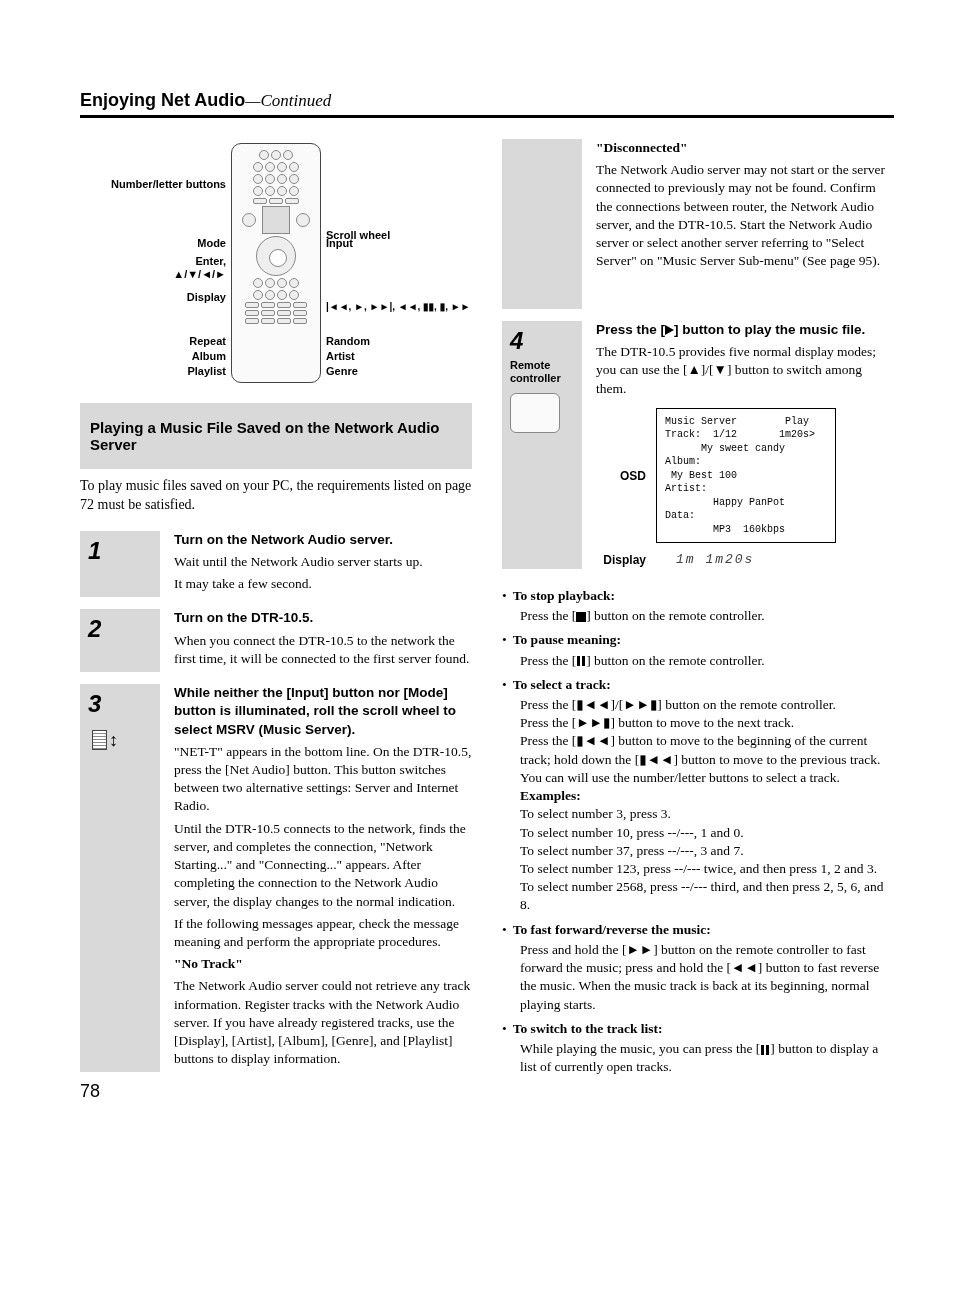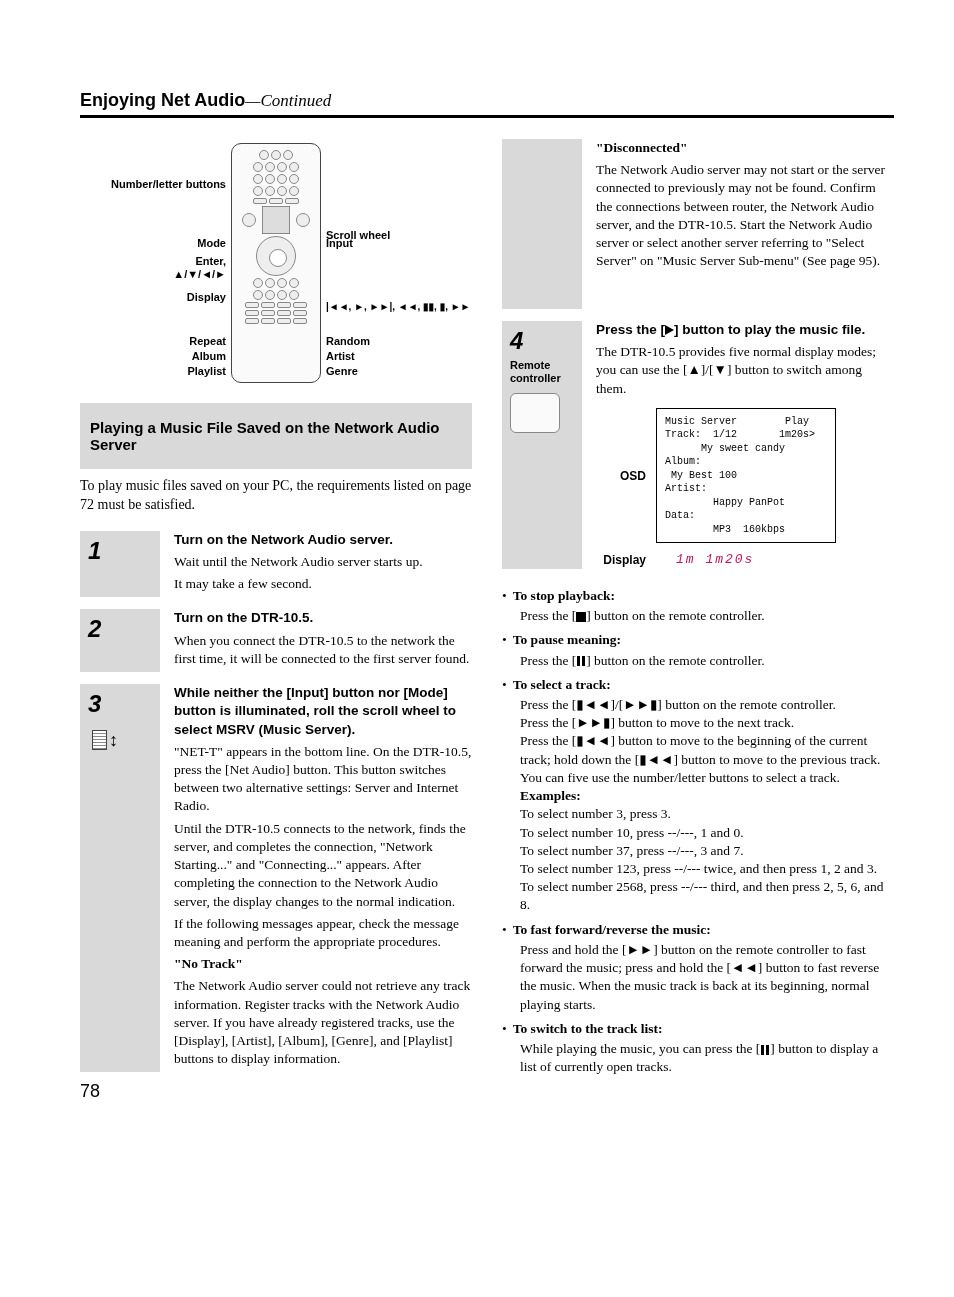--- a/index.html
+++ b/index.html
@@ -112,21 +112,21 @@
     font-family: "Courier New", monospace;
     font-size: 10px;
     line-height: 1.35;
     white-space: pre;
   }
   .display-row { display:flex; gap:10px; align-items:center; margin-top:8px; }
   .display-val {
     font-family: "Courier New", monospace;
     font-size: 13px;
     font-style: italic;
-    color:#be185d;
+    color:#404040;
     letter-spacing: 2px;
     margin-left: 20px;
   }
   .bullets { margin-top: 12px; font-size:13.5px; line-height:1.35; }
   .bullet-item { display:flex; gap:6px; margin-bottom: 2px; }
   .bullet-dot { flex-shrink:0; }
   .bullet-head { font-weight:bold; }
   .bullet-body { padding-left: 18px; margin-bottom:6px; }
   .icon-sq { display:inline-block; width:10px; height:10px; background:#000; vertical-align:middle; }
   .icon-pause { display:inline-block; width:10px; height:10px; vertical-align:middle; position:relative; }
@@ -350,21 +350,21 @@
         </div>
 
         <div class="bullet-item">
           <span class="bullet-dot">•</span>
           <span class="bullet-head">To select a track:</span>
         </div>
         <div class="bullet-body">
           <p><span>Press the [</span><span>▮◄◄</span><span>]/[</span><span>►►▮</span><span>] button on the remote controller.</span></p>
           <p><span>Press the [</span><span>►►▮</span><span>] button to move to the next track.</span></p>
           <p><span>Press the [</span><span>▮◄◄</span><span>] button to move to the beginning of the current track; hold down the [</span><span>▮◄◄</span><span>] button to move to the previous track.</span></p>
-          <p>You can five use the number/letter buttons to select a track.</p>
+          <p>You can will use the number/letter buttons to select a track.</p>
           <p class="sub-bold">Examples:</p>
           <p>To select number 3, press 3.</p>
           <p>To select number 10, press --/---, 1 and 0.</p>
           <p>To select number 37, press --/---, 3 and 7.</p>
           <p>To select number 123, press --/--- twice, and then press 1, 2 and 3.</p>
           <p>To select number 2568, press --/--- third, and then press 2, 5, 6, and 8.</p>
         </div>
 
         <div class="bullet-item">
           <span class="bullet-dot">•</span>

